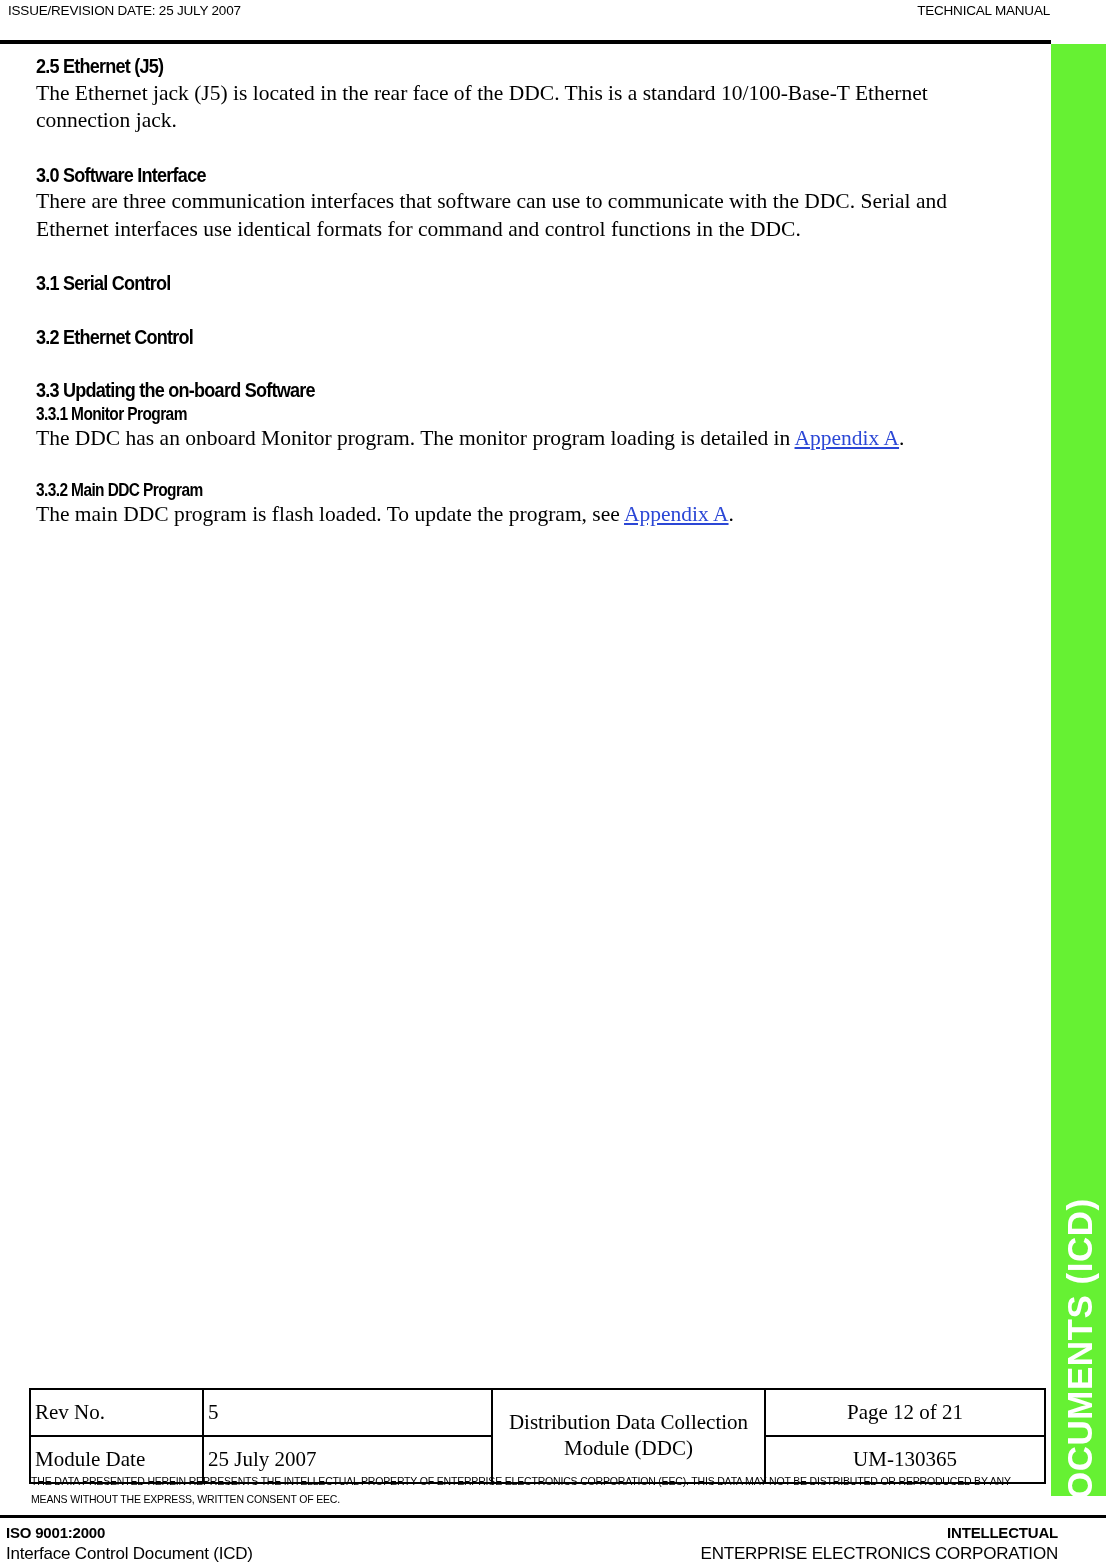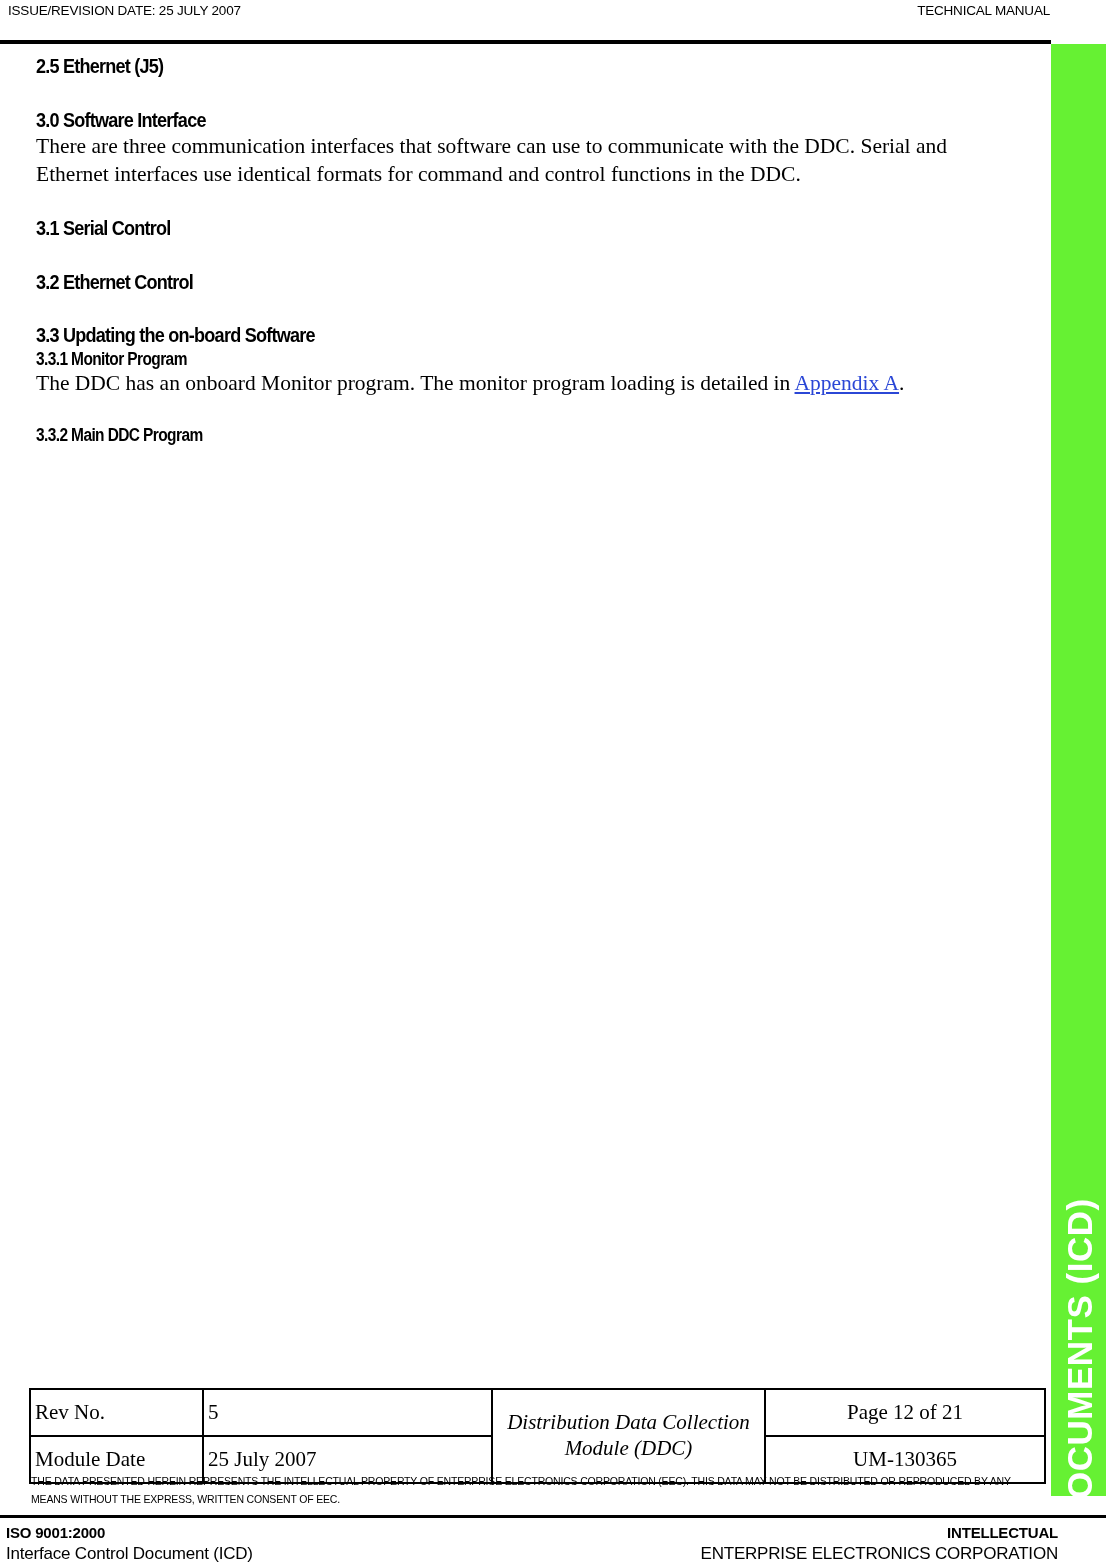--- a/index.html
+++ b/index.html
@@ -152,21 +152,21 @@
     font-size: 21px;
   }
   .info-table td {
     border: 2px solid #000000;
     padding: 4px 4px;
     vertical-align: middle;
     height: 37px;
   }
   .info-table td.c1 { width: 163px; }
   .info-table td.c2 { width: 279px; }
-  .info-table td.c3 { width: 263px; text-align: center; line-height: 1.22; font-style: italic; }
+  .info-table td.c3 { width: 263px; text-align: center; line-height: 1.22; }
   .info-table td.c4 { width: 270px; text-align: center; }
 
   
   .disclaimer {
     position: absolute;
     left: 31px;
     top: 1472px;
     width: 990px;
     font-family: "Liberation Sans", sans-serif;
     font-size: 10.5px;
@@ -230,20 +230,21 @@
 
 <div class="appendix-tab" style="background: rgb(102, 241, 51);">
   <div class="tab-rot-wrap">
     <div class="tab-vert appendix-tab-label" style="color: rgb(255, 255, 255);">APPENDIX A  INTERFACE CONTROL DOCUMENTS (ICD)</div>
   </div>
 </div>
 
 <div class="content">
 
   <h2 class="sec">2.5  Ethernet (J5)</h2>
+  <p class="body">The Ethernet jack (J5)  is located in the rear face of the DDC. This is a standard 10/100-Base-T Ethernet connection jack.</p>
 
   <div class="gap-lg"></div>
 
   <h2 class="sec">3.0  Software Interface</h2>
   <p class="body">There are three communication interfaces that software can use to communicate with the DDC. Serial and Ethernet interfaces use identical formats for command and control functions in the DDC.</p>
 
   <div class="gap-lg"></div>
 
   <h2 class="sec">3.1  Serial Control</h2>
 
@@ -253,20 +254,21 @@
 
   <div class="gap-lg"></div>
 
   <h2 class="sec">3.3  Updating the on-board Software</h2>
   <h3 class="subsec">3.3.1   Monitor Program</h3>
   <p class="body"><span>The DDC has an onboard Monitor program. The monitor program loading is detailed in </span><a class="xref" href="#">Appendix A</a><span>.</span></p>
 
   <div class="gap-lg"></div>
 
   <h3 class="subsec">3.3.2   Main DDC Program</h3>
+  <p class="body"><span>The main DDC program is flash loaded. To update the program, see </span><a class="xref" href="#">Appendix A</a><span>.</span></p>
 
 </div>
 
 <table class="info-table">
   <tbody>
       <tr>
     <td class="c1">Rev No.</td>
     <td class="c2">5</td>
     <td class="c3" rowspan="2">Distribution Data Collection Module (DDC)</td>
     <td class="c4">Page 12 of 21</td>

